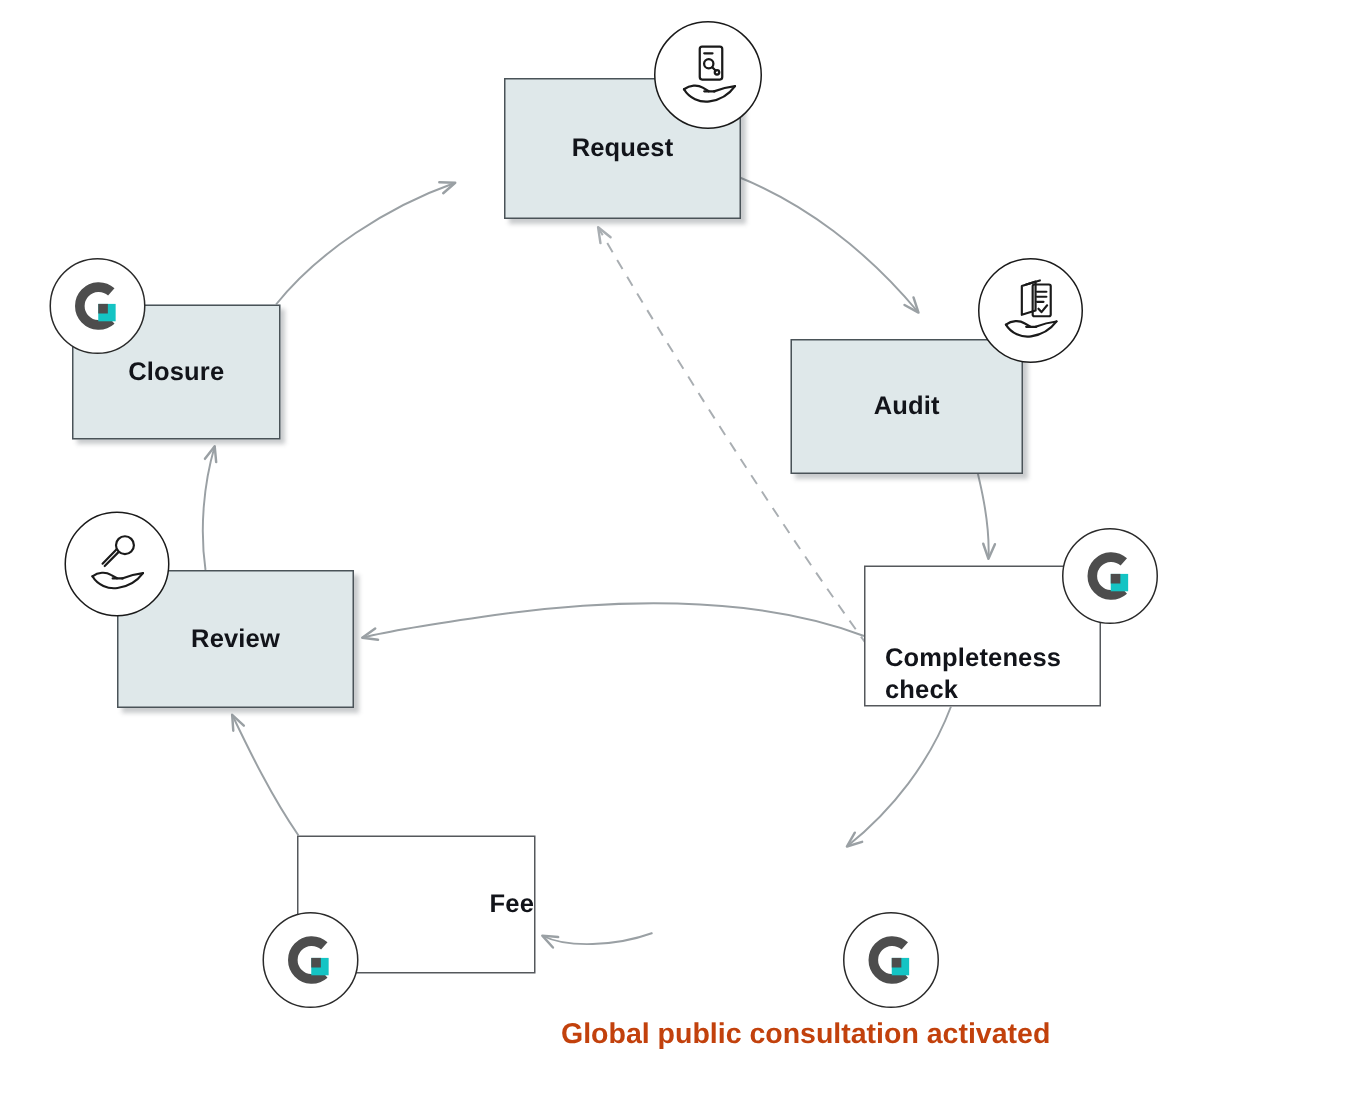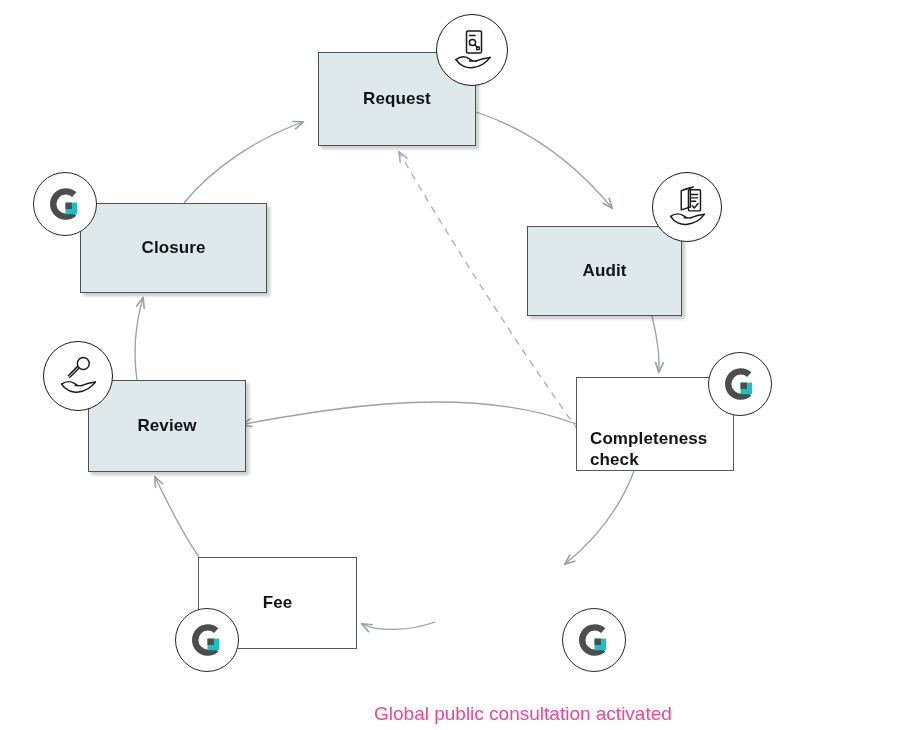--- a/index.html
+++ b/index.html
@@ -37,20 +37,21 @@
     letter-spacing: 0.1px;
   }
   .node.shaded {
     background: #dfe8ea;
     border: 1.4px solid #4a5358;
     box-shadow: 3px 3px 3px rgba(60,70,75,0.28);
   }
   .node.plain {
     background: #ffffff;
     border: 1.3px solid #55585c;
+    justify-content: flex-end;
   }
   .node.align-left {
     justify-content: flex-start;
     padding-left: 13px;
     text-align: left;
     line-height: 1.24;
     align-items: flex-end;
   }
   .badge {
     position: absolute;
@@ -63,24 +64,23 @@
     justify-content: center;
   }
   .badge.thin {
     border-color: #2a2a2a;
     border-width: 1.4px;
   }
   .badge svg { display: block; }
   .caption {
     position: absolute;
     font-size: 19px;
-    color: #ec4899;
-    font-weight: normal;
+    color: #c2410c;
+    font-weight: bold;
     white-space: nowrap;
-    margin-top: 24px;
   }
 </style>
 </head>
 <body>
 
 <div id="stage">
 
   <svg id="edges" viewBox="0 0 904 730">
     <defs>
       <marker id="ah" markerWidth="11" markerHeight="11" refX="8.2" refY="4" orient="auto">
@@ -106,42 +106,42 @@
       <path d="M 199,557 C 181,531 166,500 155,477" marker-end="url(#ah)"></path>
 
       <path d="M 137,380 C 133,352 136,322 143,298" marker-end="url(#ah)"></path>
 
       <path d="M 576,424 C 500,395 402,400 330,410 C 288,416 258,421 242,425" marker-end="url(#ah)"></path>
     </g>
 
     <path d="M 578,430 C 520,350 444,230 399,152" fill="none" stroke="#a9aeb2" stroke-width="1.3" stroke-dasharray="7 6" marker-end="url(#ahd)"></path>
   </svg>
 
-  <div class="node shaded" style="left:318px; top:52px; width:158px; height:94px;">
+  <div class="node shaded" style="left:336px; top:52px; width:158px; height:94px;">
     <span>Request</span>
   </div>
 
   <div class="node shaded" style="left:527px; top:203px; width:155px; height:90px;margin-top:23px;">
     <span>Audit</span>
   </div>
 
   <div class="node plain align-left" style="left:576px; top:377px; width:158px; height:94px;">
     <span>Completeness<br>check</span>
   </div>
 
 
   <div class="node plain" style="left:198px; top:557px; width:159px; height:92px;">
     <span>Fee</span>
   </div>
 
-  <div class="node shaded" style="left:88px; top:380px; width:158px; height:92px;">
+  <div class="node shaded" style="left:78px; top:380px; width:158px; height:92px;">
     <span>Review</span>
   </div>
 
-  <div class="node shaded" style="left:80px; top:203px; width:187px; height:90px;">
+  <div class="node shaded" style="left:48px; top:203px; width:139px; height:90px;">
     <span>Closure</span>
   </div>
 
   <div class="badge" style="left:436px; top:14px; width:72px; height:72px;">
     <svg width="54" height="54" viewBox="0 0 54 54">
       <g fill="none" stroke="#1a1a1a" stroke-width="1.5" stroke-linecap="round" stroke-linejoin="round">
         <rect x="21.5" y="8" width="15" height="22" rx="1.6"></rect>
         <line x1="24.5" y1="12.5" x2="30" y2="12.5"></line>
         <circle cx="27.5" cy="19.5" r="3.1"></circle>
         <line x1="29.8" y1="21.8" x2="32.2" y2="24.2"></line>

